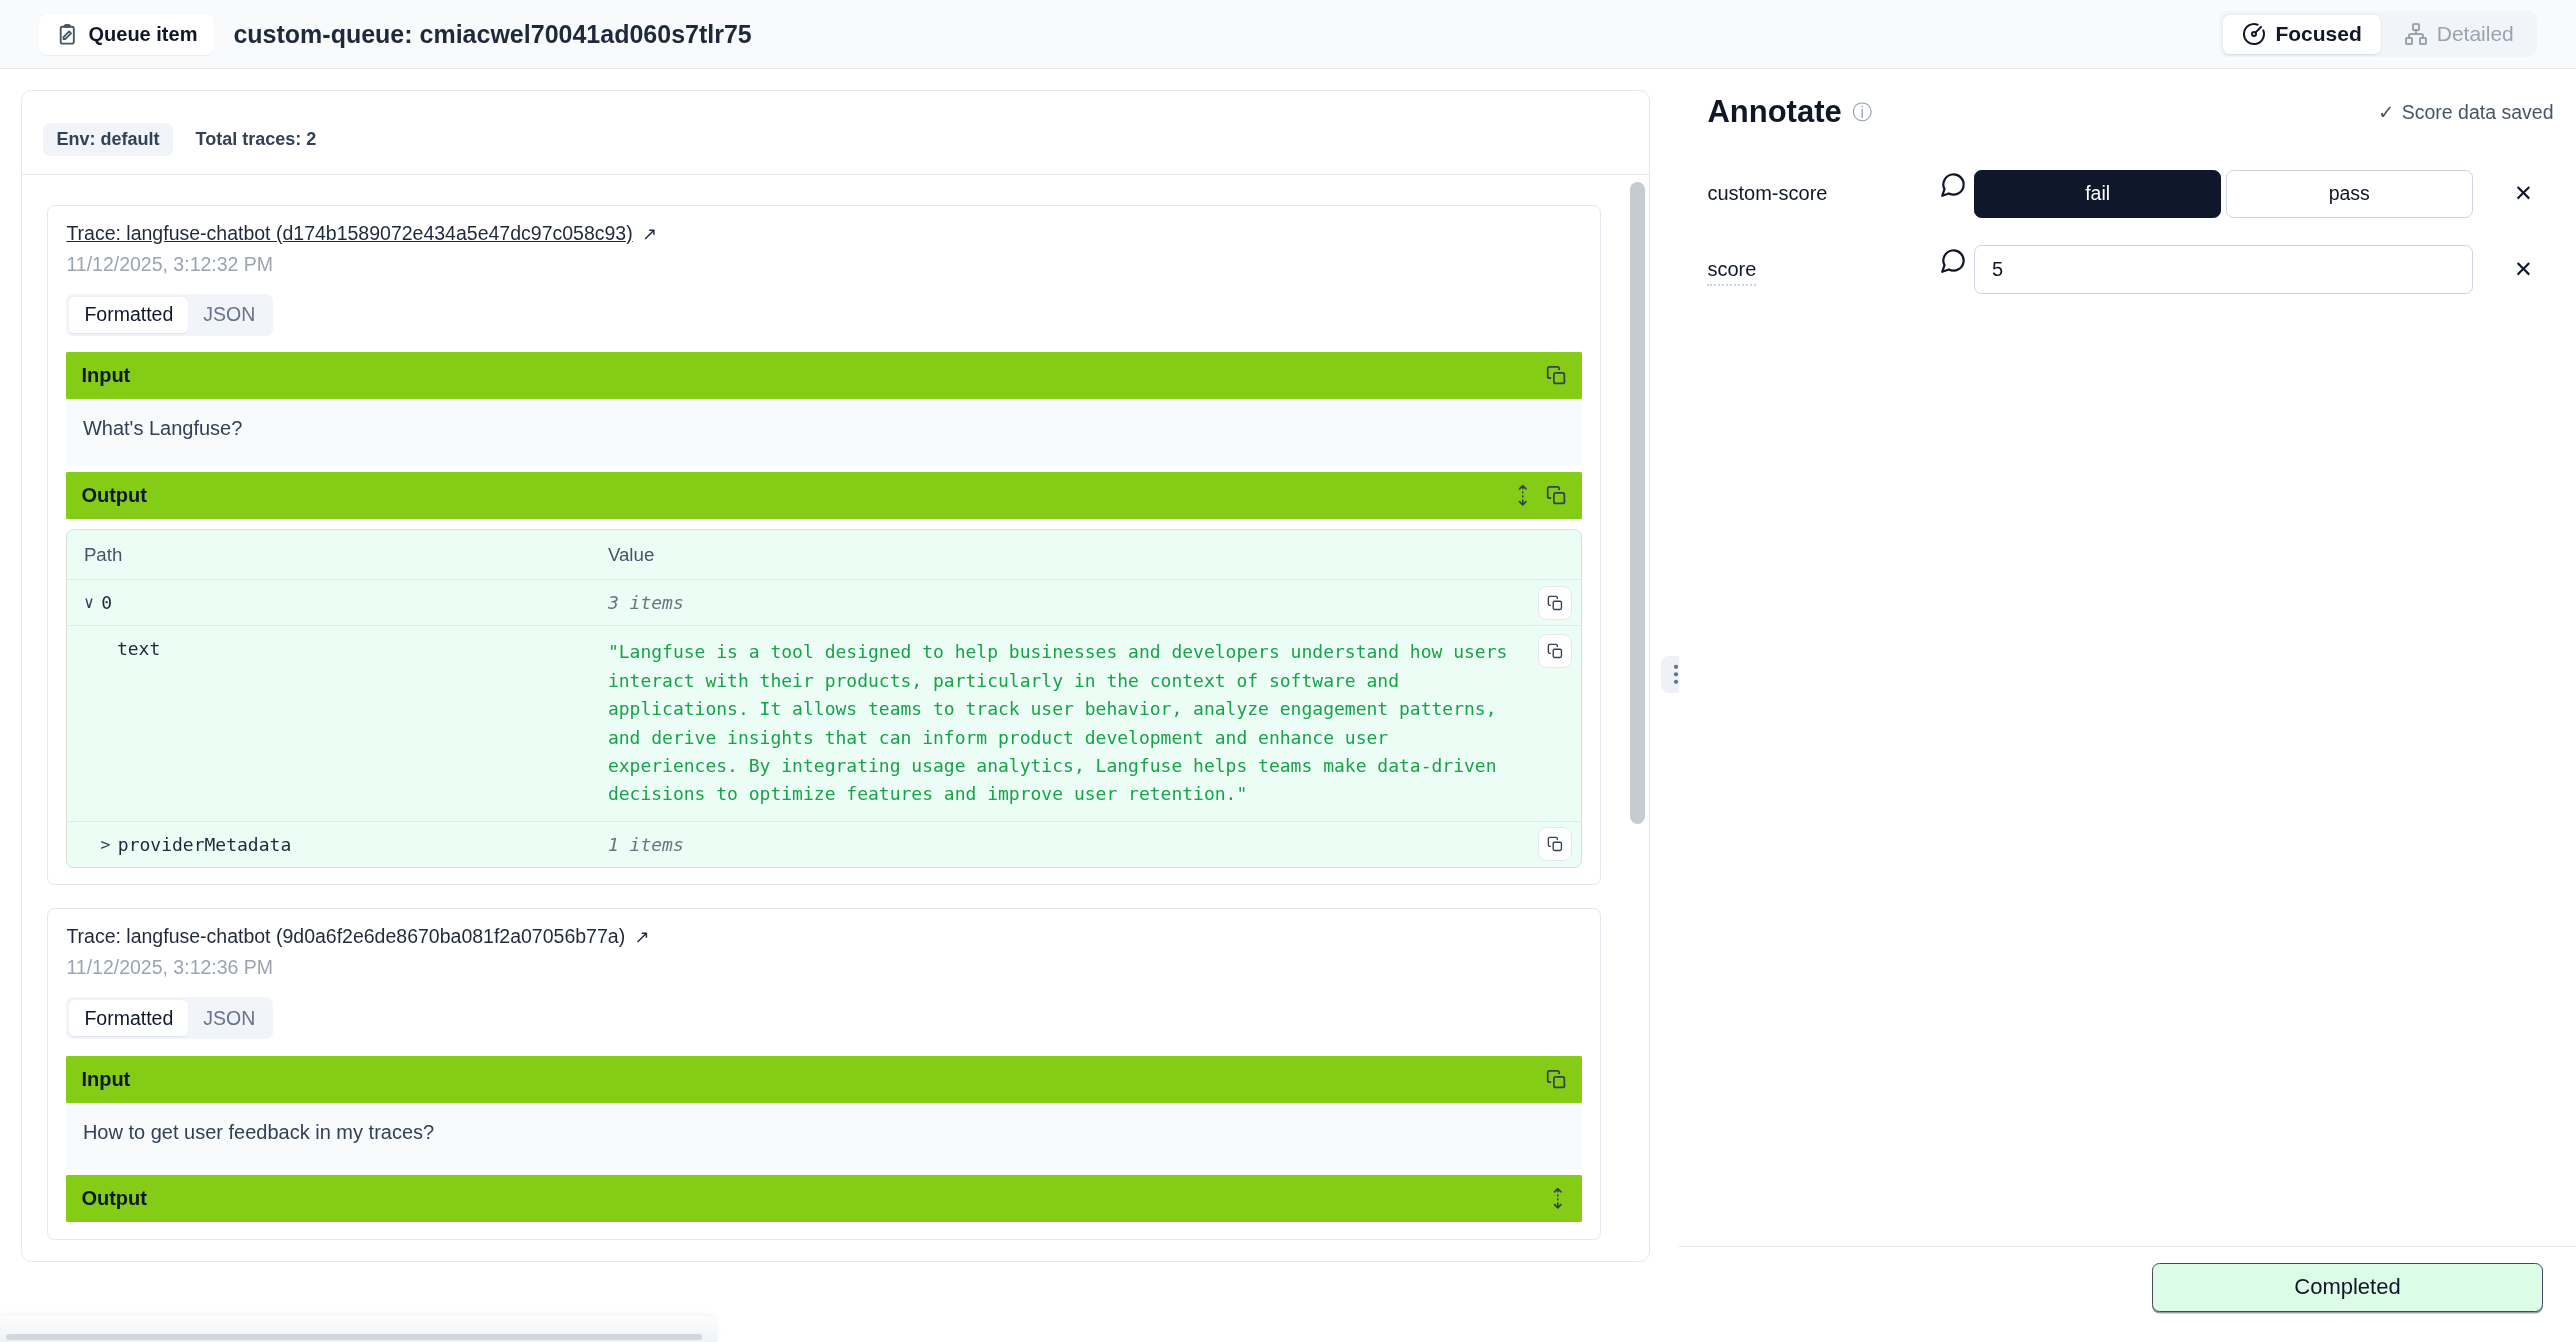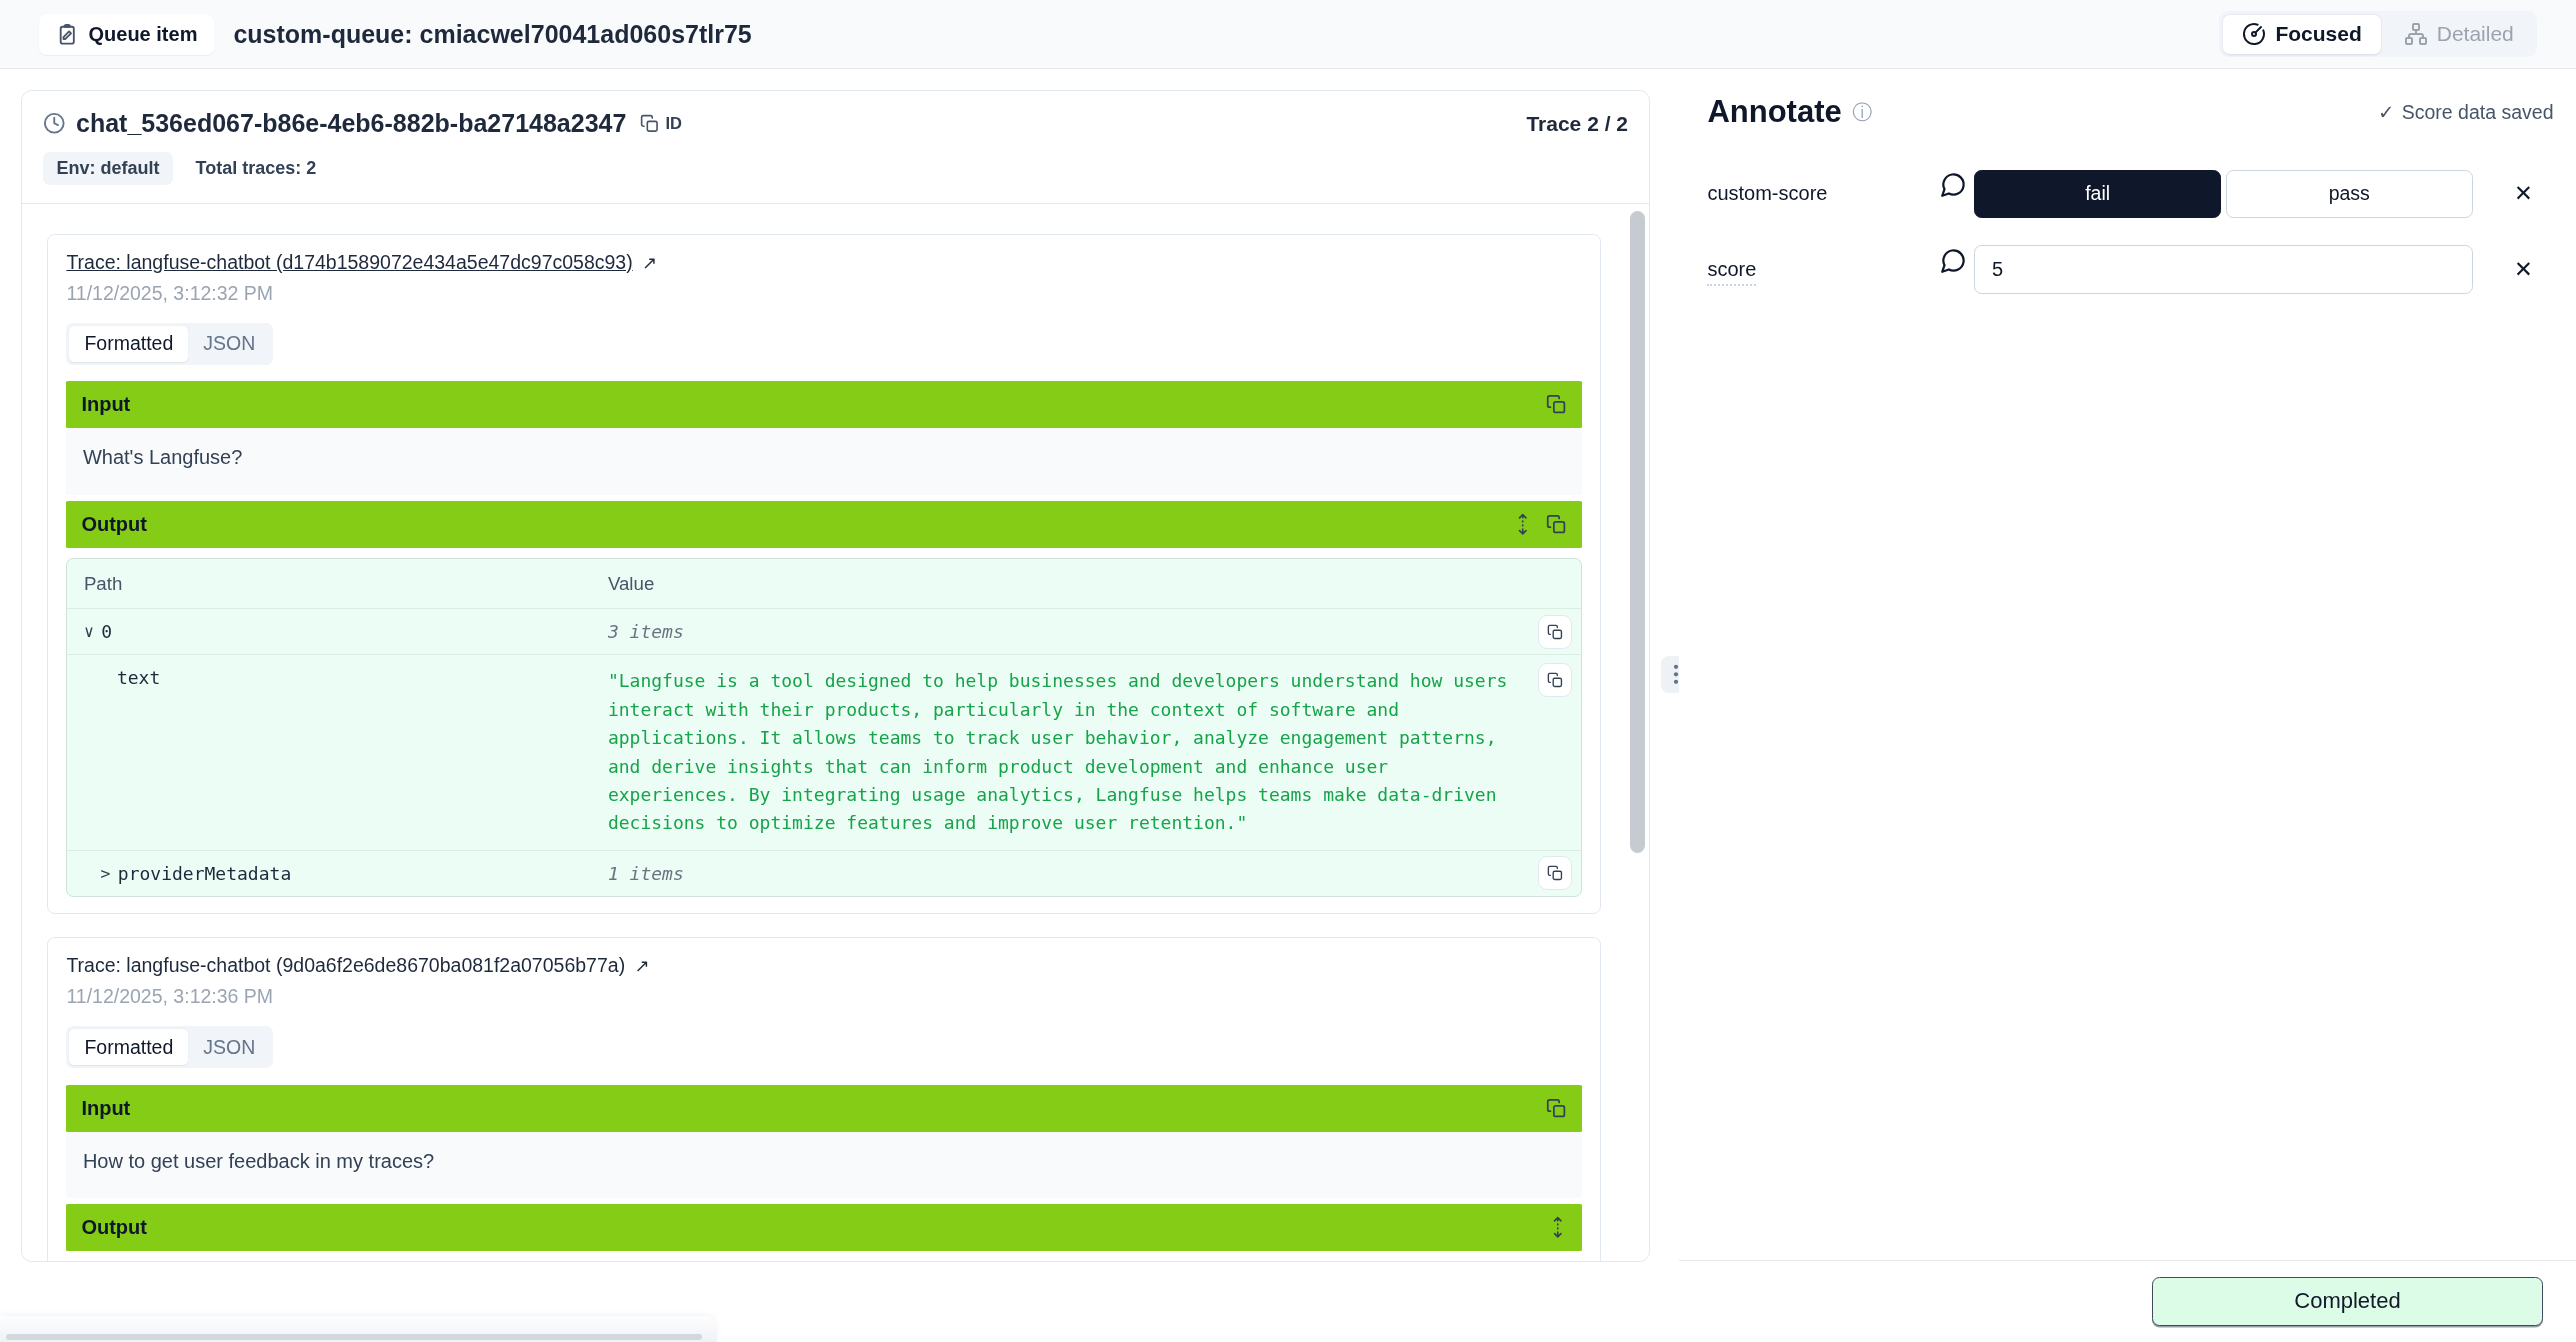--- a/index.html
+++ b/index.html
@@ -112,21 +112,21 @@
   .opt-btn.selected { background:#0f172a; color:#fff; border:0.7px solid #0f172a; }
   .opt-btn.unselected { background:#fff; color:#0f172a; border:0.7px solid #cbd5e1; }
   .score-input-wrap { padding-right:21px; }
   .score-input {
     width:100%; height:49px; border:0.7px solid #cbd5e1; border-radius:7.5px;
     padding:0 16.5px; font-size:20px; color:#0f172a; font-family:"Liberation Sans", sans-serif; background:#fff;
   }
   .close-x { background:none; border:none; font-size:22.5px; color:#0f172a; cursor:pointer; justify-self:center; }
 
   
-  .right-footer { position:absolute; left:1679px; right:0; bottom:0; height:83px; background:#fff; border-top:0.7px solid #e5e7eb; }
+  .right-footer { position:absolute; left:1679px; right:0; bottom:0; height:97px; background:#fff; border-top:0.7px solid #e5e7eb; }
   .completed-btn {
     position:absolute; right:33px; top:15.7px; width:391px; height:49px;
     background:#dcfce7; border:1.5px solid #3f4a5f; border-radius:7.5px;
     font-size:22px; font-weight:500; color:#111827; cursor:pointer;
     box-shadow:0 1.5px 0 rgba(30,41,59,.45);
   }
 
   
   .bottom-sheet {
     position:absolute; left:0; bottom:0; width:717px; height:27px;
@@ -174,39 +174,20 @@
               <path d="M12 8v4M5 16v-2a2 2 0 0 1 2-2h10a2 2 0 0 1 2 2v2"></path>
           </svg>
         </span>
         <span>Detailed</span>
       </button>
     </div>
   </div>
 
   <div class="left-card">
     <div class="card-head">
-      <div class="card-head-row1">
-        <span class="icon">
-          <svg width="22.5" height="22.5" viewBox="0 0 24 24" fill="none" stroke="#64748b" stroke-width="2" stroke-linecap="round" stroke-linejoin="round">
-            <circle cx="12" cy="12" r="10"></circle>
-              <path d="M12 6v6l4 2"></path>
-          </svg>
-        </span>
-        <span class="item-title">chat_536ed067-b86e-4eb6-882b-ba27148a2347</span>
-        <span class="id-copy">
-          <span class="icon">
-            <svg width="19.5" height="19.5" viewBox="0 0 24 24" fill="none" stroke="#475569" stroke-width="2" stroke-linecap="round" stroke-linejoin="round">
-              <rect x="9" y="9" width="12" height="12" rx="2"></rect>
-                <path d="M5 15H4a2 2 0 0 1-2-2V4a2 2 0 0 1 2-2h9a2 2 0 0 1 2 2v1"></path>
-            </svg>
-          </span>
-          <span class="id-label">ID</span>
-        </span>
-        <span class="trace-counter">Trace 2 / 2</span>
-      </div>
       <div class="card-head-row2">
         <span class="env-pill">Env: default</span>
         <span class="total-traces">Total traces: 2</span>
       </div>
     </div>
 
     <div class="trace-scroll">
 
       <div class="trace-card">
         <div>

